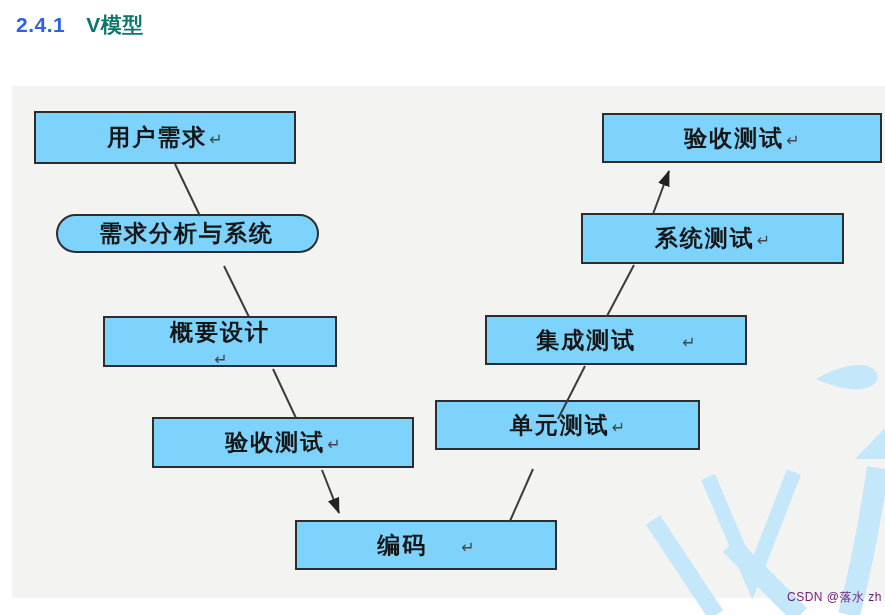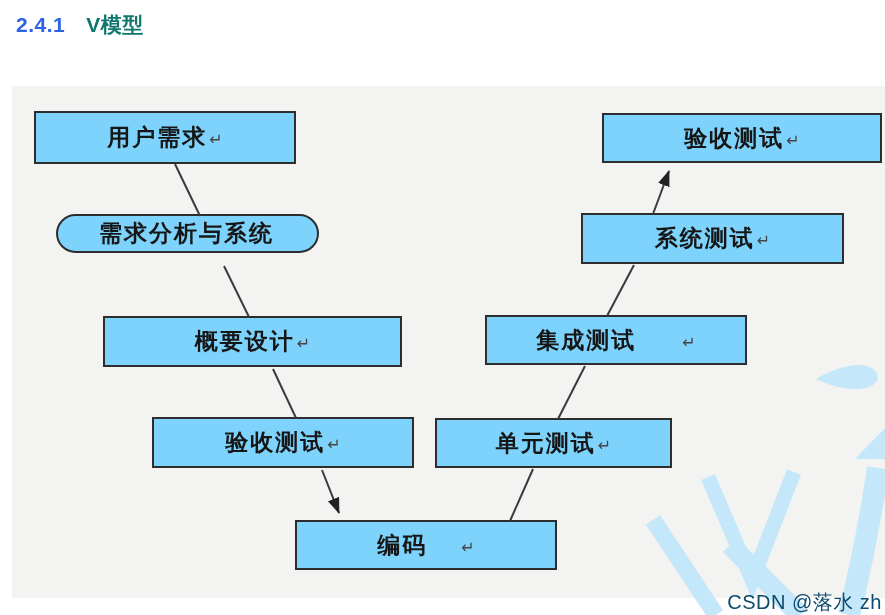--- a/index.html
+++ b/index.html
@@ -25,21 +25,21 @@
   }
   .box .ret{
     font-size:16px;color:#454545;margin-left:2px;font-weight:normal;
     letter-spacing:0;position:relative;top:2px;
   }
   .overlay{
     position:absolute;left:0;top:0;width:885px;height:615px;
     z-index:3;pointer-events:none;
   }
   .wm-text{
-    position:absolute;right:3px;top:589px;font-size:20px;color:#0c4a6e;
+    position:absolute;right:3px;top:589px;font-size:12px;color:#701a75;
     z-index:4;letter-spacing:.5px;white-space:nowrap;
   }
 </style>
 </head>
 <body>
 
 <div class="stage">
 
   <div class="heading">
     <span class="num">2.4.1</span><span class="txt">V模型</span>
@@ -48,33 +48,33 @@
   <div class="panel"></div>
 
   <div class="box" style="left:34px;top:111px;width:262px;height:53px;">
     <span>用户需求</span>
       <span class="ret">↵</span>
   </div>
   <div class="box" style="left:56px;top:214px;width:263px;height:39px;border-radius:23px;">
     <span>需求分析与系统</span>
       <span class="ret"></span>
   </div>
-  <div class="box" style="left:103px;top:316px;width:299px;height:51px;">
+  <div class="box" style="left:103px;top:316px;width:234px;height:51px;flex-direction:column;">
     <span>概要设计</span>
       <span class="ret">↵</span>
   </div>
   <div class="box" style="left:152px;top:417px;width:262px;height:51px;">
     <span>验收测试</span>
       <span class="ret">↵</span>
   </div>
   <div class="box" style="left:295px;top:520px;width:262px;height:50px;gap:32px;">
     <span>编码</span>
       <span class="ret">↵</span>
   </div>
-  <div class="box" style="left:435px;top:418px;width:237px;height:50px;">
+  <div class="box" style="left:435px;top:400px;width:265px;height:50px;">
     <span>单元测试</span>
       <span class="ret">↵</span>
   </div>
   <div class="box" style="left:485px;top:315px;width:262px;height:50px;gap:44px;">
     <span>集成测试</span>
       <span class="ret">↵</span>
   </div>
   <div class="box" style="left:557px;top:213px;width:263px;height:51px;margin-left:24px;">
     <span>系统测试</span>
       <span class="ret">↵</span>

